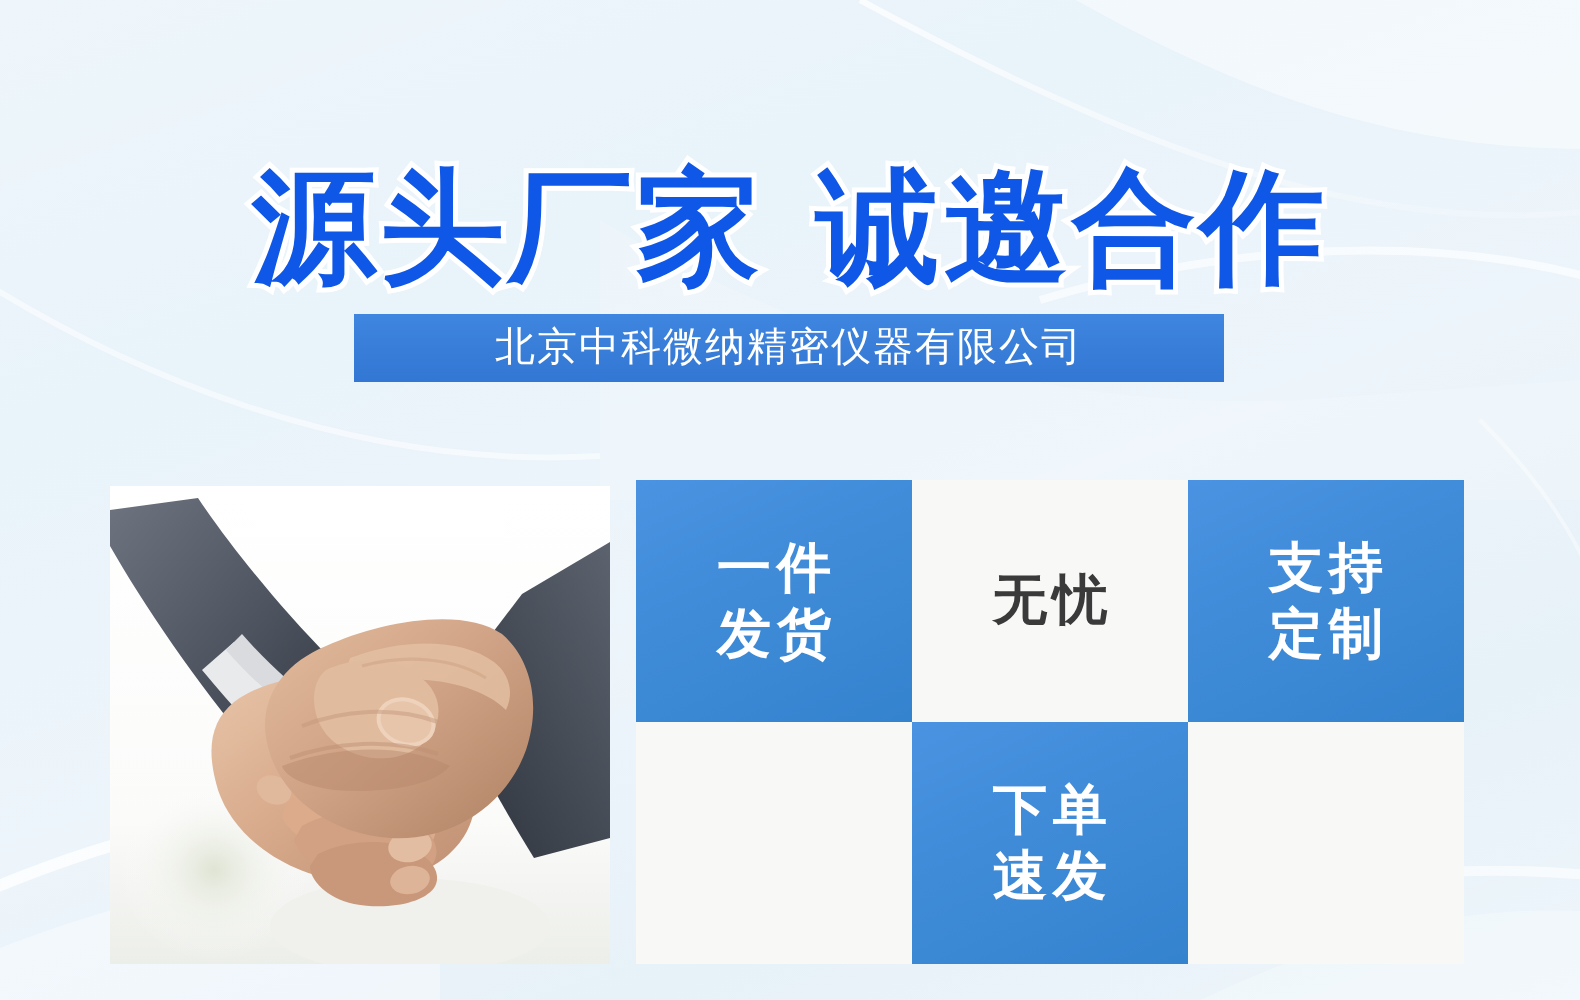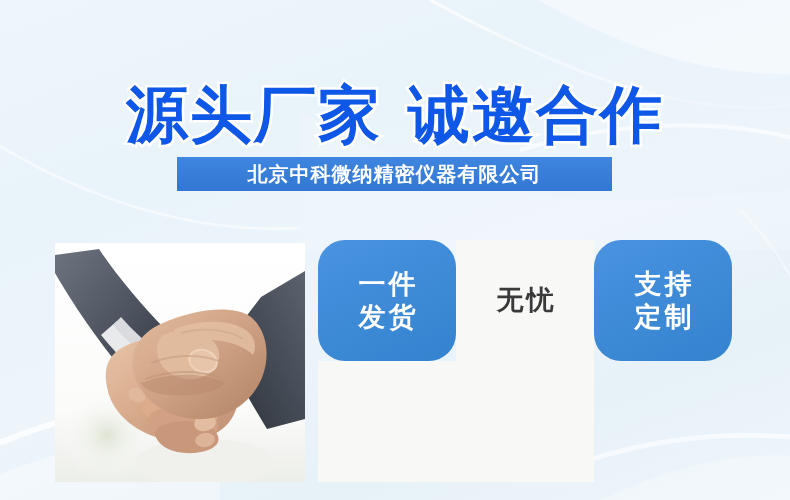--- a/index.html
+++ b/index.html
@@ -50,21 +50,21 @@
     position:absolute;
     left:177px; top:157px;
     width:435px; height:34px;
     background:linear-gradient(180deg,#3f86e0 0%,#3277d3 100%);
     display:flex; align-items:center; justify-content:center;
     z-index:4;
   }
   .company-banner span {
     color:#ffffff;
     font-size:20px;
-    font-weight:bold;
+    font-weight:normal;
     letter-spacing:1px;
     line-height:1;
     text-align:right;
   }
 
   
   .photo-frame {
     position:absolute;
     left:55px; top:243px;
     width:250px; height:239px;
@@ -91,21 +91,20 @@
     justify-content:center;
     line-height:1.22;
     font-size:27px;
     font-weight:bold;
     letter-spacing:3px;
   }
   .tile .ln { display:block; text-indent:3px; }
   .tile.blue {
     background:linear-gradient(155deg,#4a93e2 0%,#3f8bd8 45%,#3483cf 100%);
     color:#ffffff;
-    border-radius:27px;
   }
   .tile.light {
     background:#f8f8f7;
     color:#3a3a3a;
   }
 </style>
 </head>
 <body>
 
 <div id="poster">
@@ -229,19 +228,23 @@
     </div>
 
     <div class="tile blue">
       <span class="ln">支持</span>
       <span class="ln">定制</span>
     </div>
 
     <div class="tile light">
     </div>
 
+    <div class="tile blue">
+      <span class="ln">下单</span>
+      <span class="ln">速发</span>
+    </div>
 
     <div class="tile light">
     </div>
 
   </div>
 
 </div>
 
 </body></html>

